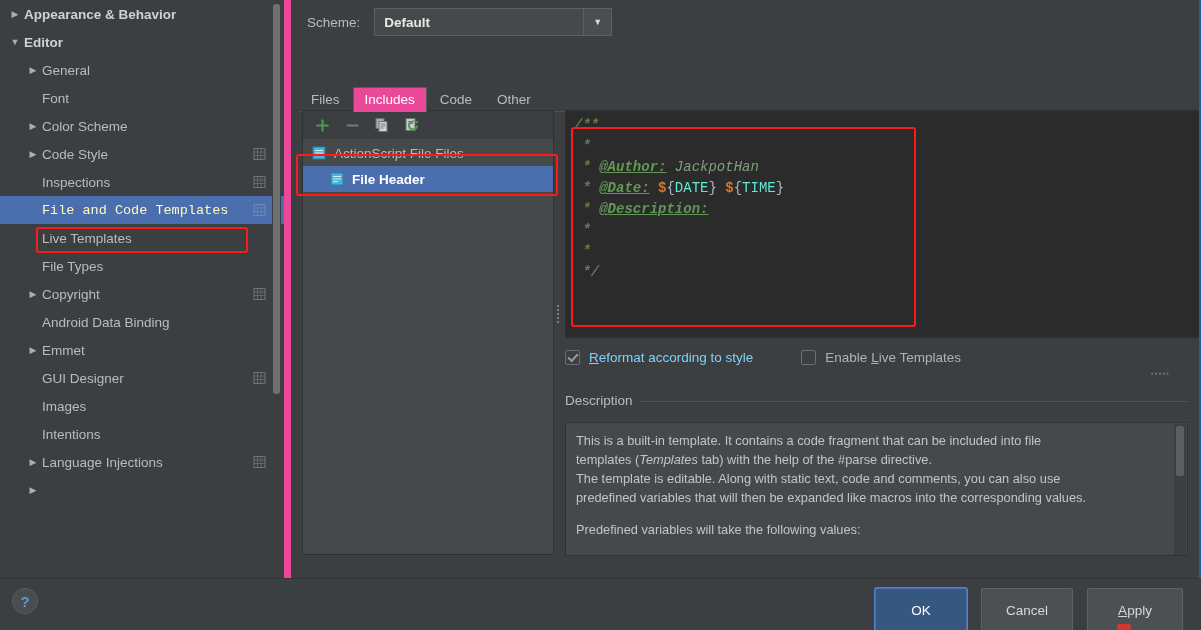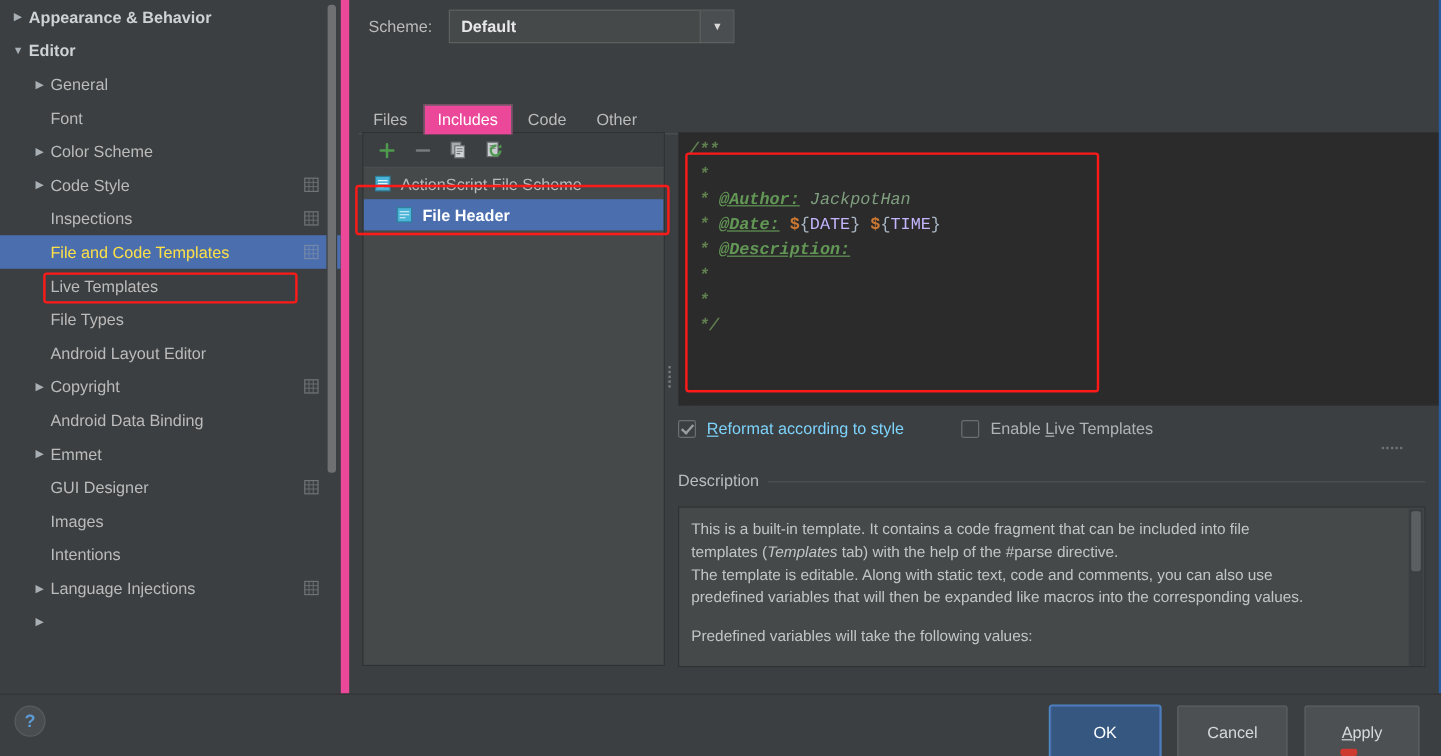--- a/index.html
+++ b/index.html
@@ -21,21 +21,21 @@
     padding-left: 6px; white-space: nowrap;
   }
   .tree-row .arrow {
     width: 18px; min-width: 18px; text-align: center; font-size: 9px;
     color: #a9b0b5; line-height: 1;
   }
   .tree-row .arrow.down { transform: none; }
   .tree-row .lbl { color: #bbbbbb; font-size: 13.5px; }
   .tree-row.bold .lbl { font-weight: bold; color: #cfd2d4; }
   .tree-row.selected { background: #4b6eaf; }
-  .tree-row.selected .lbl { color: #fde047; }
+  .tree-row.selected .lbl { color: #fef9c3; font-family: Liberation Mono, monospace; }
   .tree-row .trailing-icon {
     position: absolute; right: 18px; top: 50%; transform: translateY(-50%);
     width: 13px; height: 13px; opacity: .55;
   }
   .ind0 { padding-left: 6px; }
   .ind1 { padding-left: 24px; }
   .ind2 { padding-left: 24px; }
 
   
   .redbox { position: absolute; border: 2.5px solid #ff1a1a; border-radius: 3px; pointer-events: none; }
@@ -113,21 +113,21 @@
   #code {
     position: absolute; left: 8px; top: 4px; right: 18px;
     font-family: "Liberation Mono", monospace; font-size: 14px; line-height: 21px;
     white-space: pre;
   }
   .cl { height: 21px; }
   .c-doc { color: #5f7f4f; font-weight: bold; font-style: italic; }
   .c-tag { color: #629755; font-weight: bold; font-style: italic; text-decoration: underline; }
   .c-val { color: #7f9f7f; font-style: italic; }
   .c-macro-d { color: #cc7832; font-weight: bold; }
-  .c-macro-n { color: #c4b5fd; }
+  .c-macro-n { color: #5eead4; }
   .c-macro-b { color: #a9b7c6; }
 
   
   #checkrow { position: absolute; left: 274px; top: 350px; display: flex; align-items: center; }
   .cbx { display: flex; align-items: center; margin-right: 48px; }
   .box {
     width: 15px; height: 15px; border: 1px solid #6b6f71; background: #3c3f41;
     margin-right: 9px; display: flex; align-items: center; justify-content: center;
     border-radius: 2px;
   }
@@ -233,24 +233,20 @@
         </svg></span>
     </div>
     <div class="tree-row ind2">
       <span class="arrow"></span>
       <span class="lbl">Live Templates</span>
     </div>
     <div class="tree-row ind2">
       <span class="arrow"></span>
       <span class="lbl">File Types</span>
     </div>
-    <div class="tree-row ind2">
-      <span class="arrow"></span>
-      <span class="lbl">Android Layout Editor</span>
-    </div>
     <div class="tree-row ind1">
       <span class="arrow">▶</span>
       <span class="lbl">Copyright</span>
       <span class="trailing-icon"><svg width="13" height="13" viewBox="0 0 13 13">
           <rect x="1" y="1" width="11" height="11" fill="none" stroke="#9aa0a3" stroke-width="1"></rect>
           <path d="M1 4.5h11M1 8h11M4.5 1v11M8 1v11" stroke="#9aa0a3" stroke-width="0.7"></path>
         </svg></span>
     </div>
     <div class="tree-row ind2">
       <span class="arrow"></span>
@@ -336,21 +332,21 @@
           <path d="M13.6 3.2l.3 3.4-3.3-.6z" fill="#4e9a4e"></path>
         </svg>
       </div>
     </div>
     <div id="fl-items">
         <div class="fl-row">
           <span class="fl-icon"><svg width="16" height="16" viewBox="0 0 16 16">
               <rect x="2" y="2" width="12" height="12" fill="#4ab4d8" stroke="#2e7f9c" stroke-width="1"></rect>
               <path d="M4 5.5h8M4 8h8M4 10.5h5" stroke="#ffffff" stroke-width="0.9" opacity="0.85"></path>
             </svg></span>
-          <span>ActionScript File Scheme</span>
+          <span>ActionScript File Files</span>
         </div>
         <div class="fl-row selected">
           <span class="fl-icon"><svg width="16" height="16" viewBox="0 0 16 16">
               <rect x="2" y="2" width="12" height="12" fill="#4ab4d8" stroke="#2e7f9c" stroke-width="1"></rect>
               <path d="M4 5.5h8M4 8h8M4 10.5h5" stroke="#ffffff" stroke-width="0.9" opacity="0.85"></path>
             </svg></span>
           <span>File Header</span>
         </div>
       </div>
     <div id="fl-splitter">

